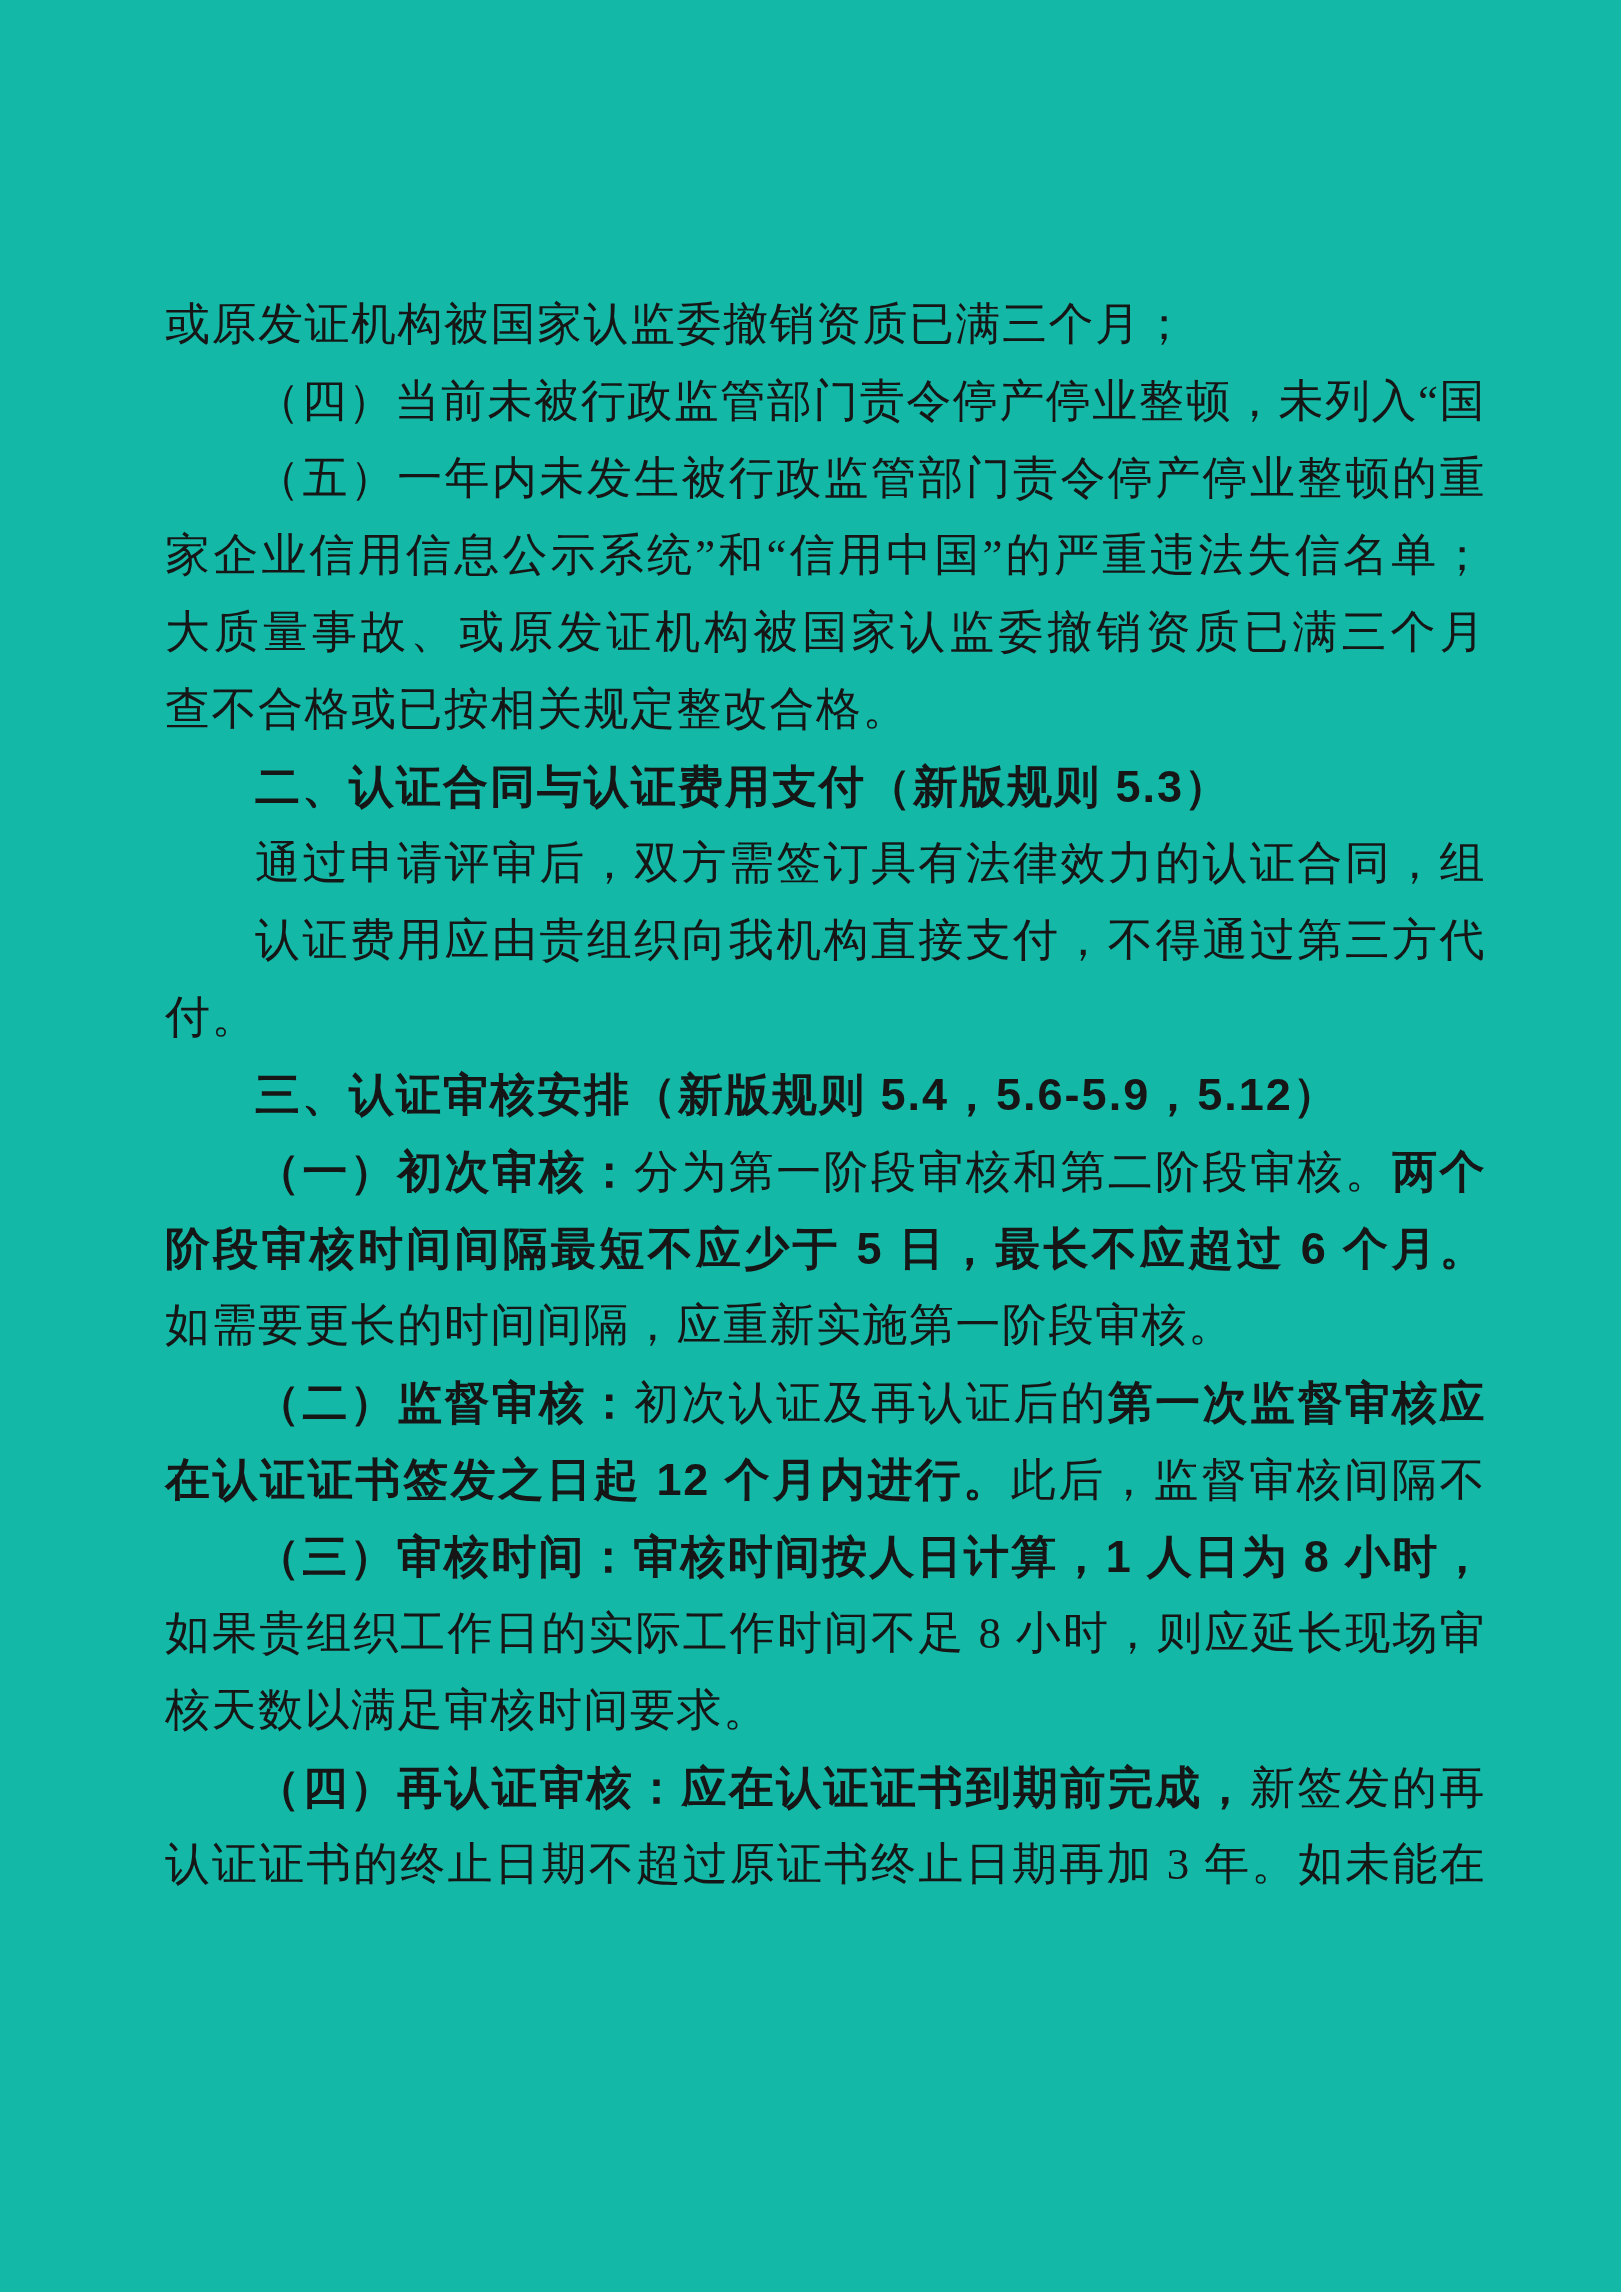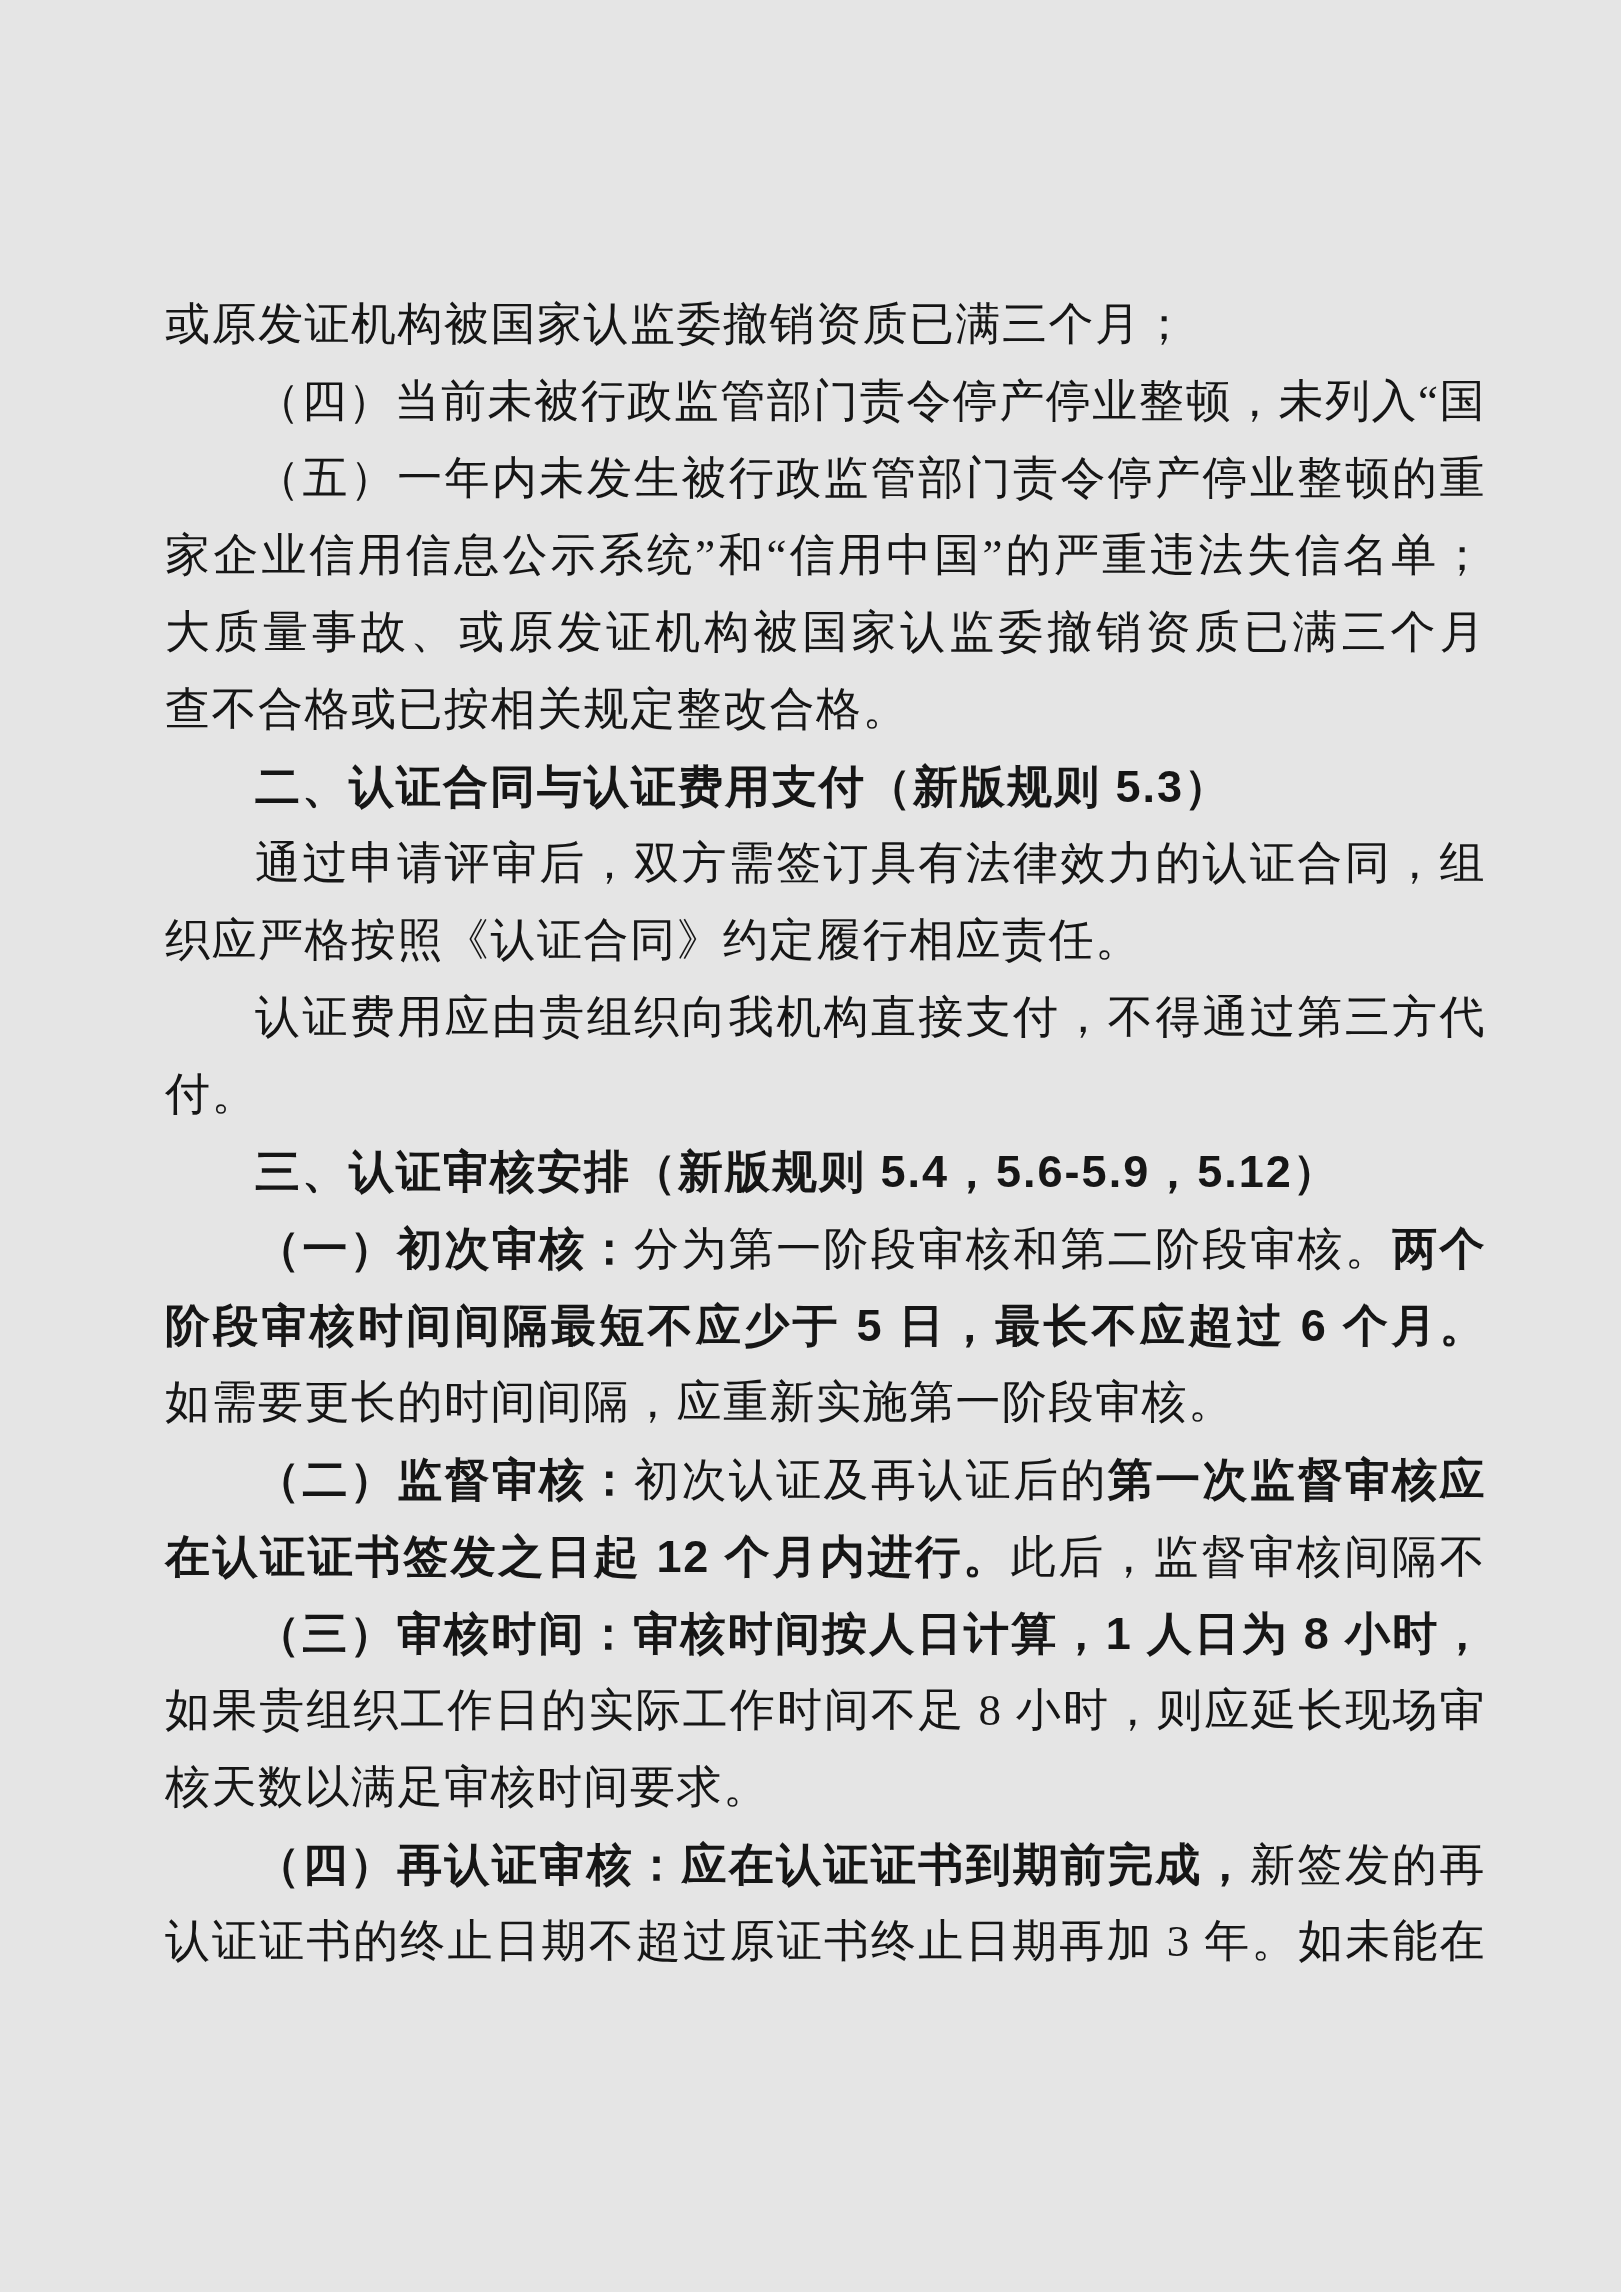--- a/index.html
+++ b/index.html
@@ -4,21 +4,21 @@
 <style>
   html, body {
     margin: 0;
     padding: 0;
     background: #888;
   }
   .page {
     position: relative;
     width: 1621px;
     height: 2293px;
-    background: #e5e5e5;
+    background: #14b8a6;
     margin: 0 auto;
     overflow: hidden;
     font-family: "Liberation Serif", "DejaVu Serif", serif;
     color: #161616;
   }
   .doc-body {
     position: absolute;
     top: 286px;
     left: 165px;
     width: 1321px;
@@ -57,21 +57,20 @@
 <div class="page">
   <div class="doc-body">
       <div class="line"><span>或原发证机构被国家认监委撤销资质已满三个月；</span></div>
       <div class="line indent fill"><span>（四）当前未被行政监管部门责令停产停业整顿，未列入“国</span></div>
       <div class="line indent fill"><span>（五）一年内未发生被行政监管部门责令停产停业整顿的重</span></div>
       <div class="line fill"><span>家企业信用信息公示系统”和“信用中国”的严重违法失信名单；</span></div>
       <div class="line fill"><span>大质量事故、或原发证机构被国家认监委撤销资质已满三个月</span></div>
       <div class="line"><span>查不合格或已按相关规定整改合格。</span></div>
       <div class="line heading indent"><span class="b">二、认证合同与认证费用支付（新版规则 5.3）</span></div>
       <div class="line indent fill"><span>通过申请评审后，双方需签订具有法律效力的认证合同，组</span></div>
-      <div class="line"><span>织应严格按照《认证合同》约定履行相应责任。</span></div>
       <div class="line indent fill"><span>认证费用应由贵组织向我机构直接支付，不得通过第三方代</span></div>
       <div class="line"><span>付。</span></div>
       <div class="line heading indent"><span class="b">三、认证审核安排（新版规则 5.4，5.6-5.9，5.12）</span></div>
       <div class="line indent fill"><span class="b">（一）初次审核：</span><span>分为第一阶段审核和第二阶段审核。</span><span class="b">两个</span></div>
       <div class="line fill"><span class="b">阶段审核时间间隔最短不应少于 5 日，最长不应超过 6 个月。</span></div>
       <div class="line"><span>如需要更长的时间间隔，应重新实施第一阶段审核。</span></div>
       <div class="line indent fill"><span class="b">（二）监督审核：</span><span>初次认证及再认证后的</span><span class="b">第一次监督审核应</span></div>
       <div class="line fill"><span class="b">在认证证书签发之日起 12 个月内进行。</span><span>此后，监督审核间隔不</span></div>
       <div class="line indent fill"><span class="b">（三）审核时间：审核时间按人日计算，1 人日为 8 小时，</span></div>
       <div class="line fill"><span>如果贵组织工作日的实际工作时间不足 8 小时，则应延长现场审</span></div>

